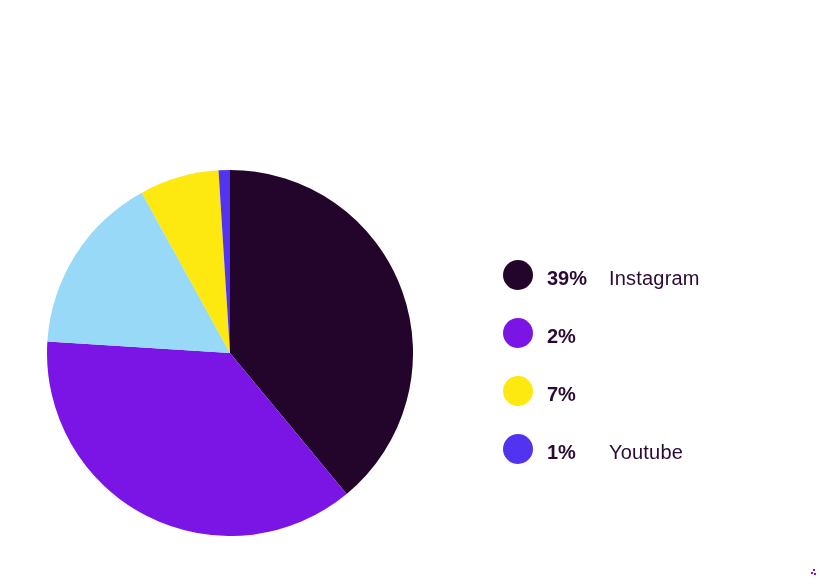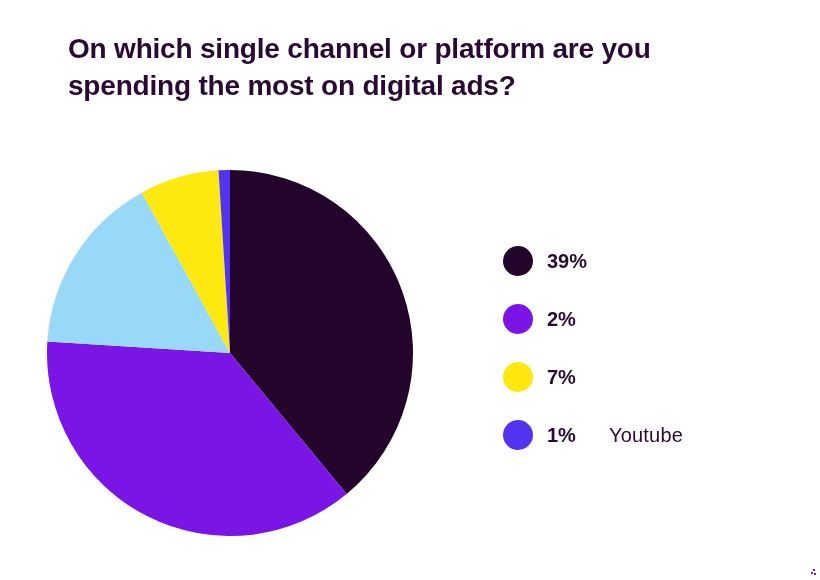--- a/index.html
+++ b/index.html
@@ -52,21 +52,21 @@
 
   
   #legend {
     position: absolute;
     left: 503px;
     top: 232px;
     width: 300px;
   }
   .legend-row {
     display: flex;
-    align-items: center;
+    align-items: flex-end;
     height: 58px;
   }
   .legend-swatch {
     width: 30px;
     height: 30px;
     border-radius: 50%;
     flex: 0 0 30px;
   }
   .legend-pct {
     width: 62px;
@@ -92,38 +92,38 @@
     bottom: 3px;
     width: 9px;
     height: 9px;
   }
 </style>
 </head>
 <body>
 
 <div id="chart-card">
 
-  <h1 id="chart-title">On which single channel or platform are you spending the most on digital ads?</h1>
 
   <div id="pie-wrap">
     <svg id="pie-svg" viewBox="0 0 366 366">
       <g id="pie-slices">
           <path d="M 183 183 L 183.000 0.000 A 183 183 0 0 1 299.649 324.004 Z" fill="#23052b"></path>
           <path d="M 183 183 L 299.649 324.004 A 183 183 0 0 1 0.361 171.509 Z" fill="#7b15e6"></path>
           <path d="M 183 183 L 0.361 171.509 A 183 183 0 0 1 94.839 22.636 Z" fill="#97d9f7"></path>
           <path d="M 183 183 L 94.839 22.636 A 183 183 0 0 1 171.509 0.361 Z" fill="#fde810"></path>
           <path d="M 183 183 L 171.509 0.361 A 183 183 0 0 1 183.000 0.000 Z" fill="#5233f0"></path>
         </g>
     </svg>
   </div>
 
   <div id="legend">
       <div class="legend-row">
         <span class="legend-swatch" style="background: rgb(35, 5, 43);"></span>
         <span class="legend-pct">39%</span>
+        <span class="legend-label">Instagram</span>
       </div>
       <div class="legend-row">
         <span class="legend-swatch" style="background: rgb(123, 21, 230);"></span>
         <span class="legend-pct">2%</span>
       </div>
       <div class="legend-row">
         <span class="legend-swatch" style="background: rgb(253, 232, 16);"></span>
         <span class="legend-pct">7%</span>
       </div>
       <div class="legend-row">

